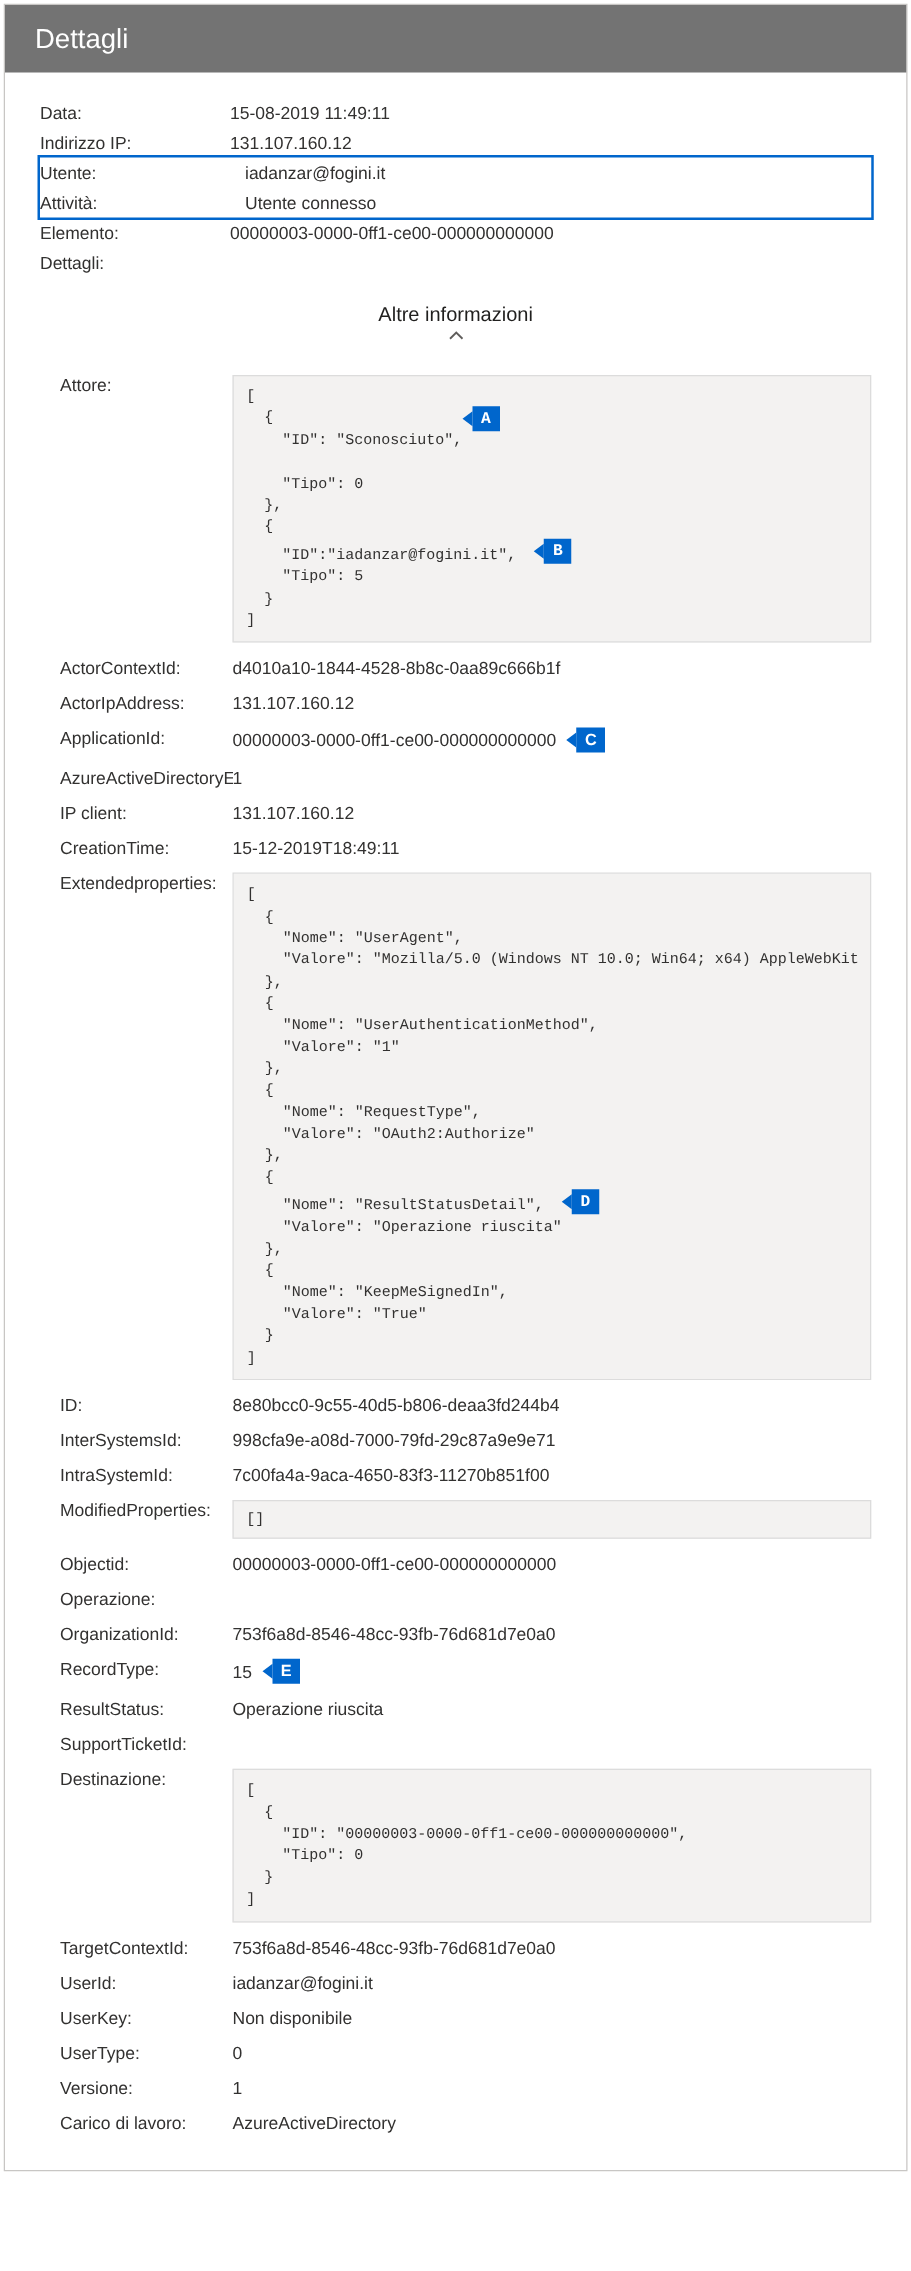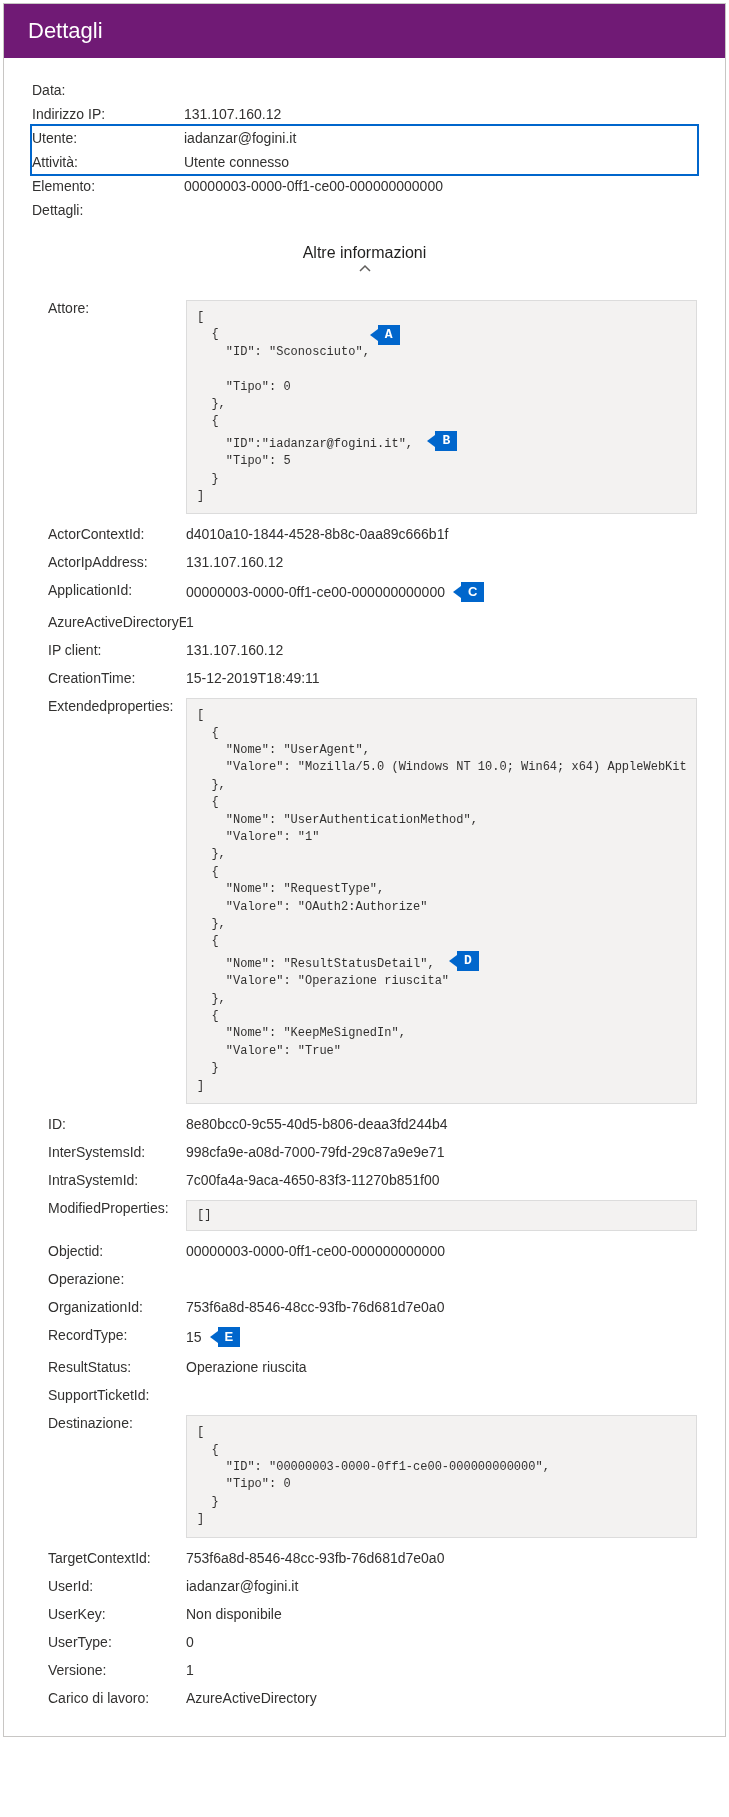--- a/index.html
+++ b/index.html
@@ -8,21 +8,21 @@
     font-size: 14px;
     color: #323130;
     background: #fff;
     width: 729px;
   }
   .panel {
     border: 1px solid #c8c6c4;
     margin: 3px;
   }
   .header {
-    background: #701a75;
+    background: #737373;
     color: #fff;
     padding: 14px 24px;
     font-size: 22px;
     font-weight: 400;
   }
   .body {
     padding: 20px 28px 24px 28px;
   }
   .row {
     display: flex;
@@ -42,21 +42,21 @@
     min-width: 0;
     display: flex;
     align-items: center;
     gap: 8px;
   }
   .highlight-box {
     border: 2px solid #0066cc;
     margin: -2px;
     padding: 0;
   }
-  .highlight-box .row { padding: 4px 0; }
+  .highlight-box .row { padding: 4px 0; gap: 12px; }
   .section-title {
     display: flex;
     justify-content: space-between;
     align-items: center;
     margin-top: 22px;
     margin-bottom: 18px;
     cursor: pointer;
     flex-direction: column;
   }
   .section-title .t {
@@ -122,20 +122,21 @@
 <div class="panel">
 
   <div class="header">
     <span>Dettagli</span>
   </div>
 
   <div class="body">
 
     <div class="row">
       <div class="label">Data:</div>
+      <div class="value">15-08-2019 11:49:11</div>
     </div>
     <div class="row">
       <div class="label">Indirizzo IP:</div>
       <div class="value">131.107.160.12</div>
     </div>
 
     <div class="highlight-box">
       <div class="row">
         <div class="label">Utente:</div>
         <div class="value">iadanzar@fogini.it</div>

